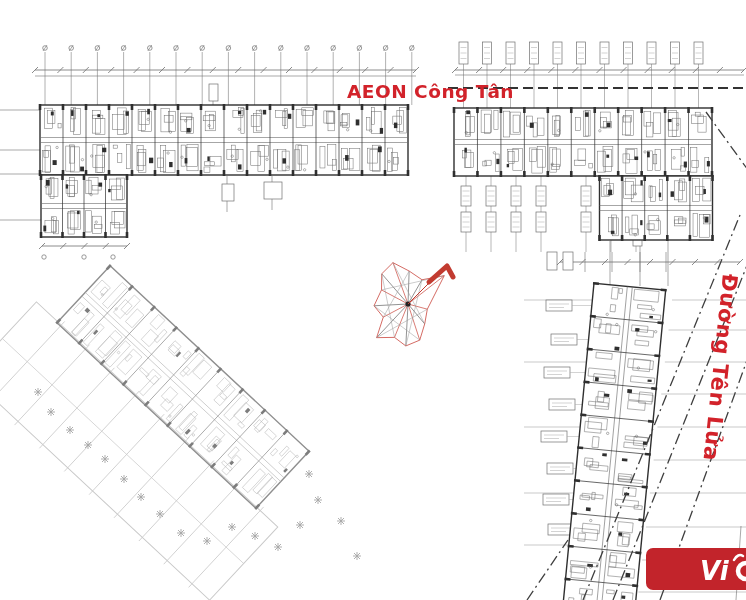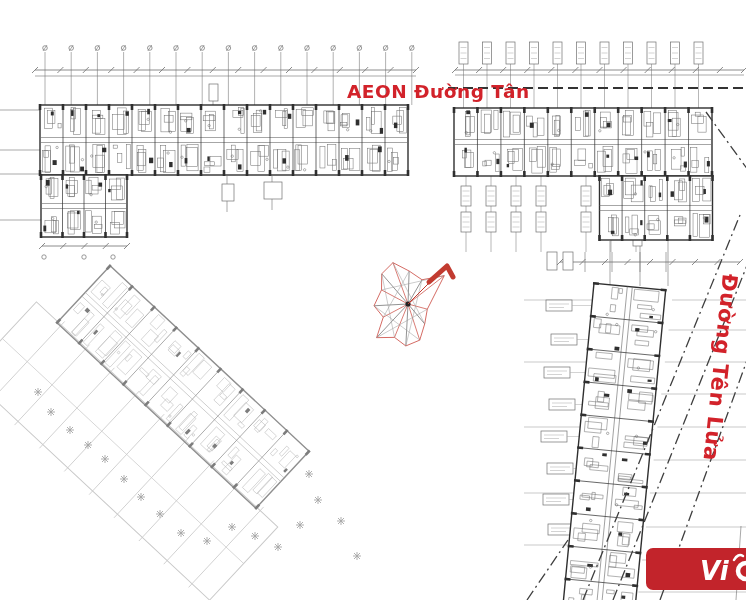--- a/index.html
+++ b/index.html
@@ -1110,21 +1110,21 @@
         <line x1="-33.95340418165551" y1="1.7794225122600895" x2="11.742645786248003" y2="36.14014761921583" stroke="#999" stroke-width="0.5"></line>
         <line x1="-31.371924562874923" y1="33.642270274481845" x2="19.318516525781366" y2="5.176380902050415" stroke="#999" stroke-width="0.5"></line>
         <line x1="-2.198110162203632" y1="41.9424404596921" x2="14.000000000000004" y2="-24.24871130596428" stroke="#999" stroke-width="0.5"></line>
         <line x1="16.712477851850025" y1="19.917155521093427" x2="-15.048886306329424" y2="-41.34647531457997" stroke="#999" stroke-width="0.5"></line>
         <circle cx="0" cy="0" r="2.6" fill="#222"></circle>
       </g>
       <line x1="408" y1="304" x2="441" y2="271" stroke="#c23b30" stroke-width="1"></line>
       <path d="M429,282 L447,266 L453,277" fill="none" stroke="#c23b30" stroke-width="5" stroke-linejoin="round" stroke-linecap="round"></path>
     </svg>
 
-  <div class="red-label" id="aeon-label" style="color: rgb(210, 34, 42);">AEON Đường Tân</div>
+  <div class="red-label" id="aeon-label" style="color: rgb(210, 34, 42);">AEON Công Tân</div>
 
 
   <div class="red-label" id="street-label" style="color: rgb(210, 34, 42);">Đường Tên Lửa</div>
 
   <div id="vico-logo" style="background: rgb(194, 36, 43);">
     <svg width="84" height="36" viewBox="0 0 84 36">
       <text x="2" y="29" font-size="26" font-weight="bold" font-style="italic" fill="#ffffff">Vi</text>
       <path d="M36,9 q4,-7 9,-4" stroke="#ffffff" stroke-width="2.5" fill="none" stroke-linecap="round"></path>
       <circle cx="48" cy="20" r="8" stroke="#ffffff" stroke-width="4.5" fill="none"></circle>
       <circle cx="63" cy="20" r="8" stroke="#ffffff" stroke-width="4.5" fill="none"></circle>

